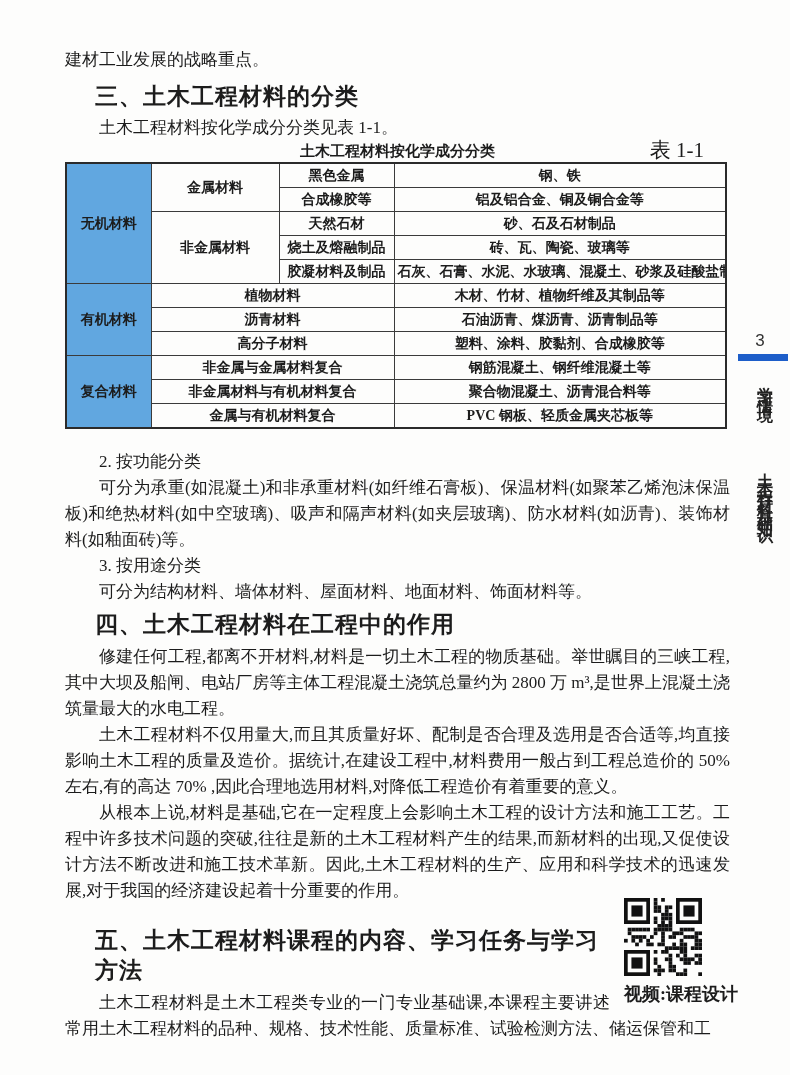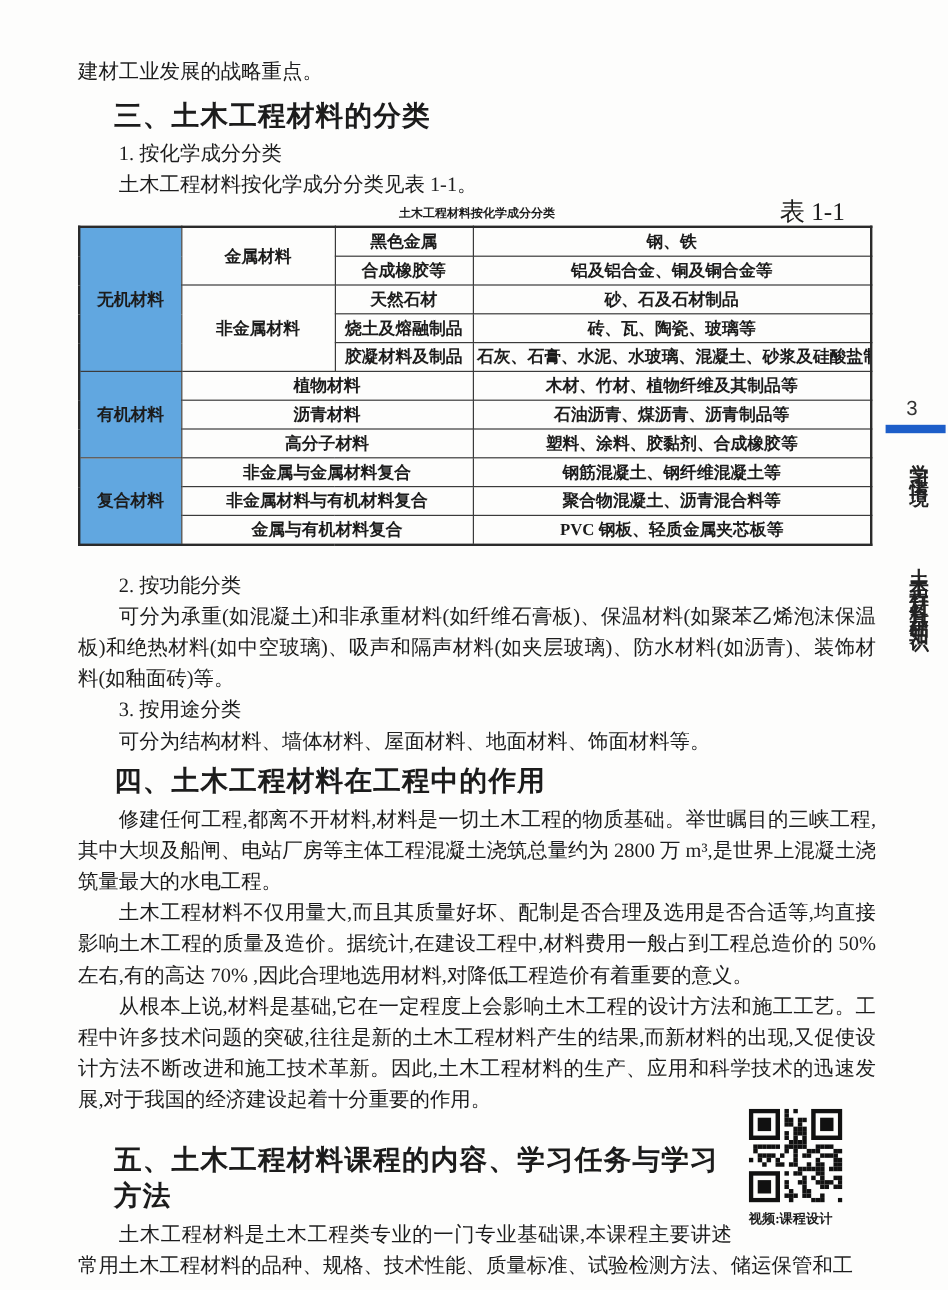--- a/index.html
+++ b/index.html
@@ -27,21 +27,21 @@
   }
   h2.mid{margin:4px 0 5px 30px;}
   h2.last{margin:21px 0 5px 30px;}
   
   .caption-row{
     position:relative;height:17px;line-height:17px;
     margin:1px 0 3px;text-align:center;
   }
   .caption-title{
     font-family:"Liberation Sans",sans-serif;
-    font-weight:bold;font-size:10px;
+    font-weight:bold;font-size:15px;
   }
   .caption-num{
     position:absolute;right:26px;top:0;
     font-size:21px;font-weight:normal;
   }
   
   table.cls{
     width:660px;border-collapse:collapse;
     border:2px solid #2b2b2b;
     font-size:14px;font-weight:bold;
@@ -72,37 +72,36 @@
     font-weight:bold;font-size:16px;letter-spacing:6px;color:#222;
   }
   .side-vert .part2{padding-top:16px;}
   
   .qr-block{
     float:right;width:88px;
     margin:-6px 18px 2px 14px;
   }
   .qr-svg{display:block;width:78px;height:78px;}
   .qr-caption{
-    margin-top:6px;font-size:11px;font-weight:bold;
+    margin-top:6px;font-size:18px;font-weight:bold;
     white-space:nowrap;letter-spacing:0;
     font-family:"Liberation Serif",serif;
   }
 </style>
 </head>
 <body>
 
 <div class="page">
 
   <div class="content">
 
     <p class="intro">建材工业发展的战略重点。</p>
 
     <h2>三、土木工程材料的分类</h2>
 
-    <p class="indent">1. 按化学成分分类</p>
     <p class="indent">土木工程材料按化学成分分类见表 1-1。</p>
 
     <div class="caption-row">
       <span class="caption-title">土木工程材料按化学成分分类</span>
       <span class="caption-num">表 1-1</span>
     </div>
 
     <table class="cls">
       <colgroup>
         <col style="width:85px">

